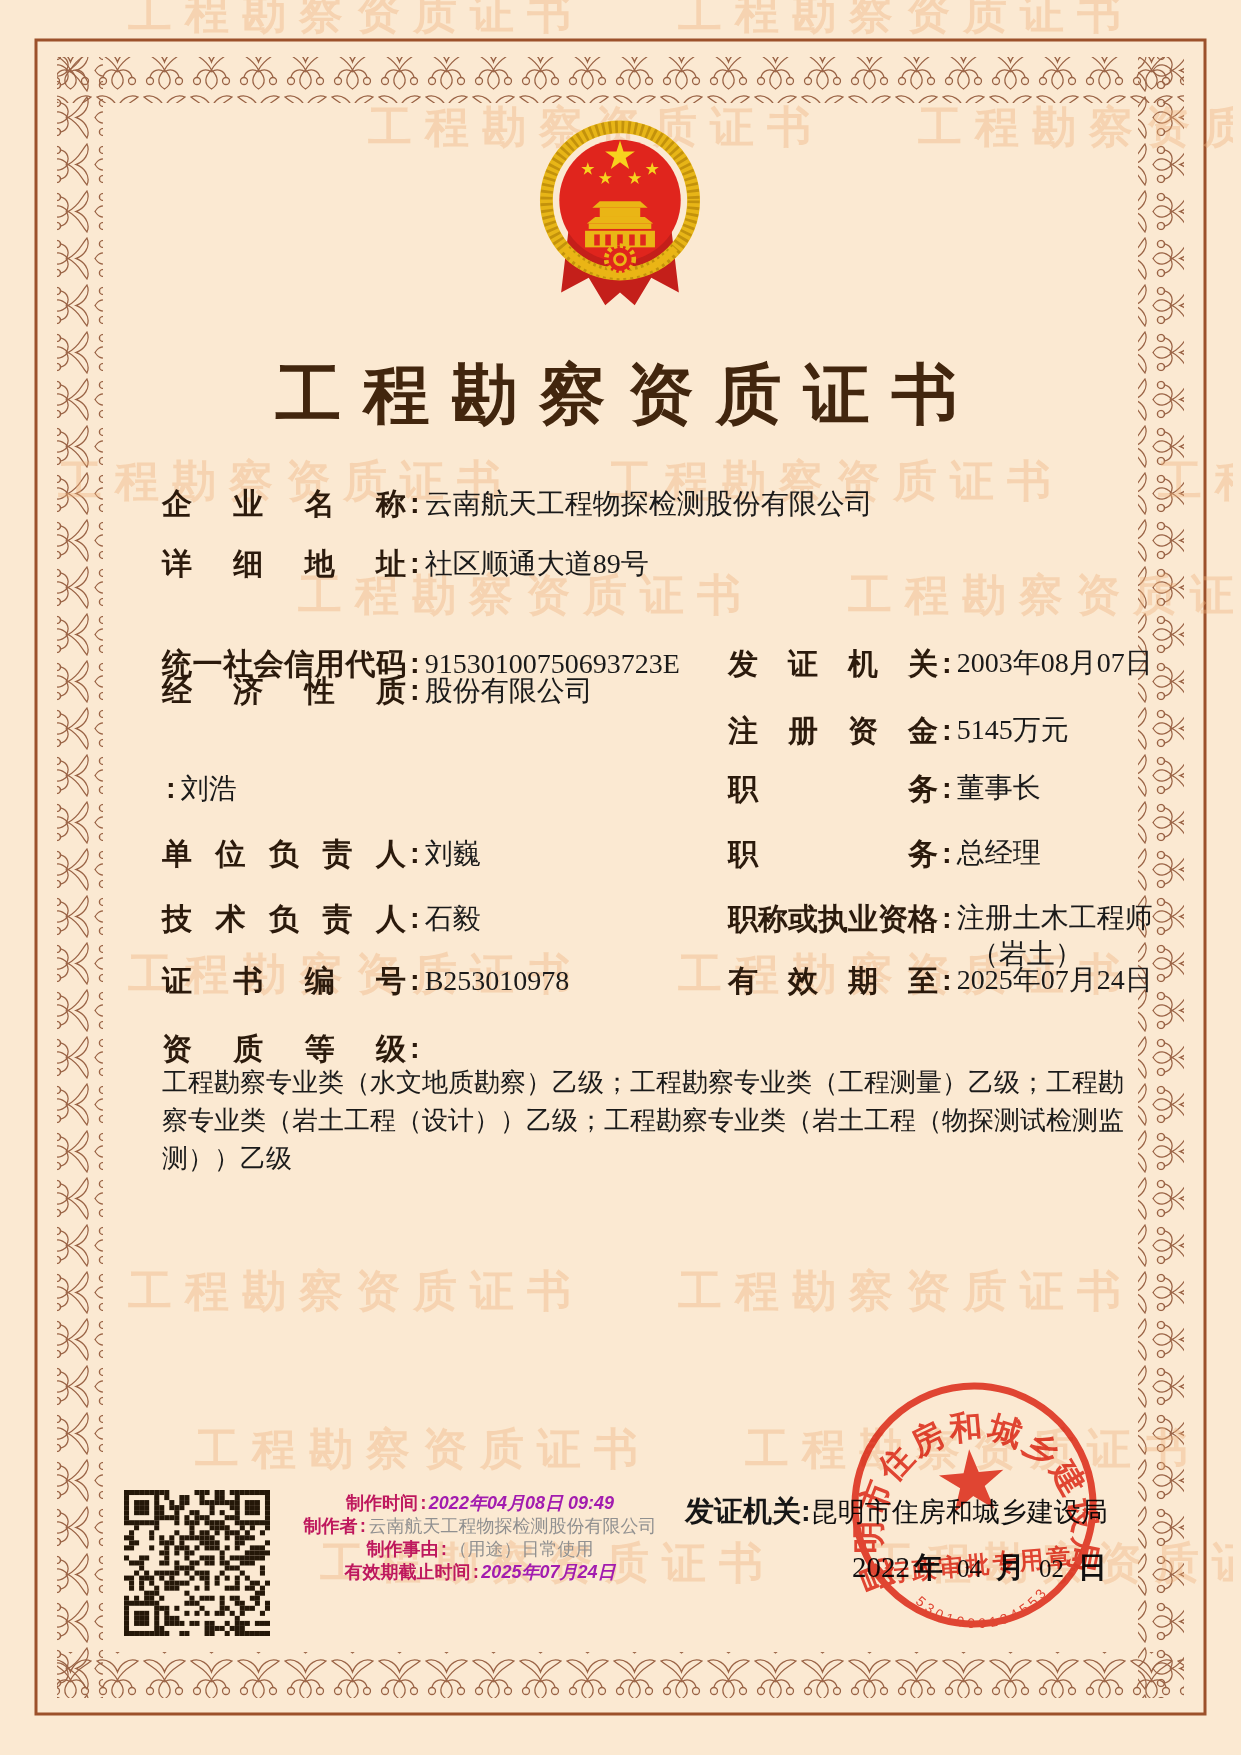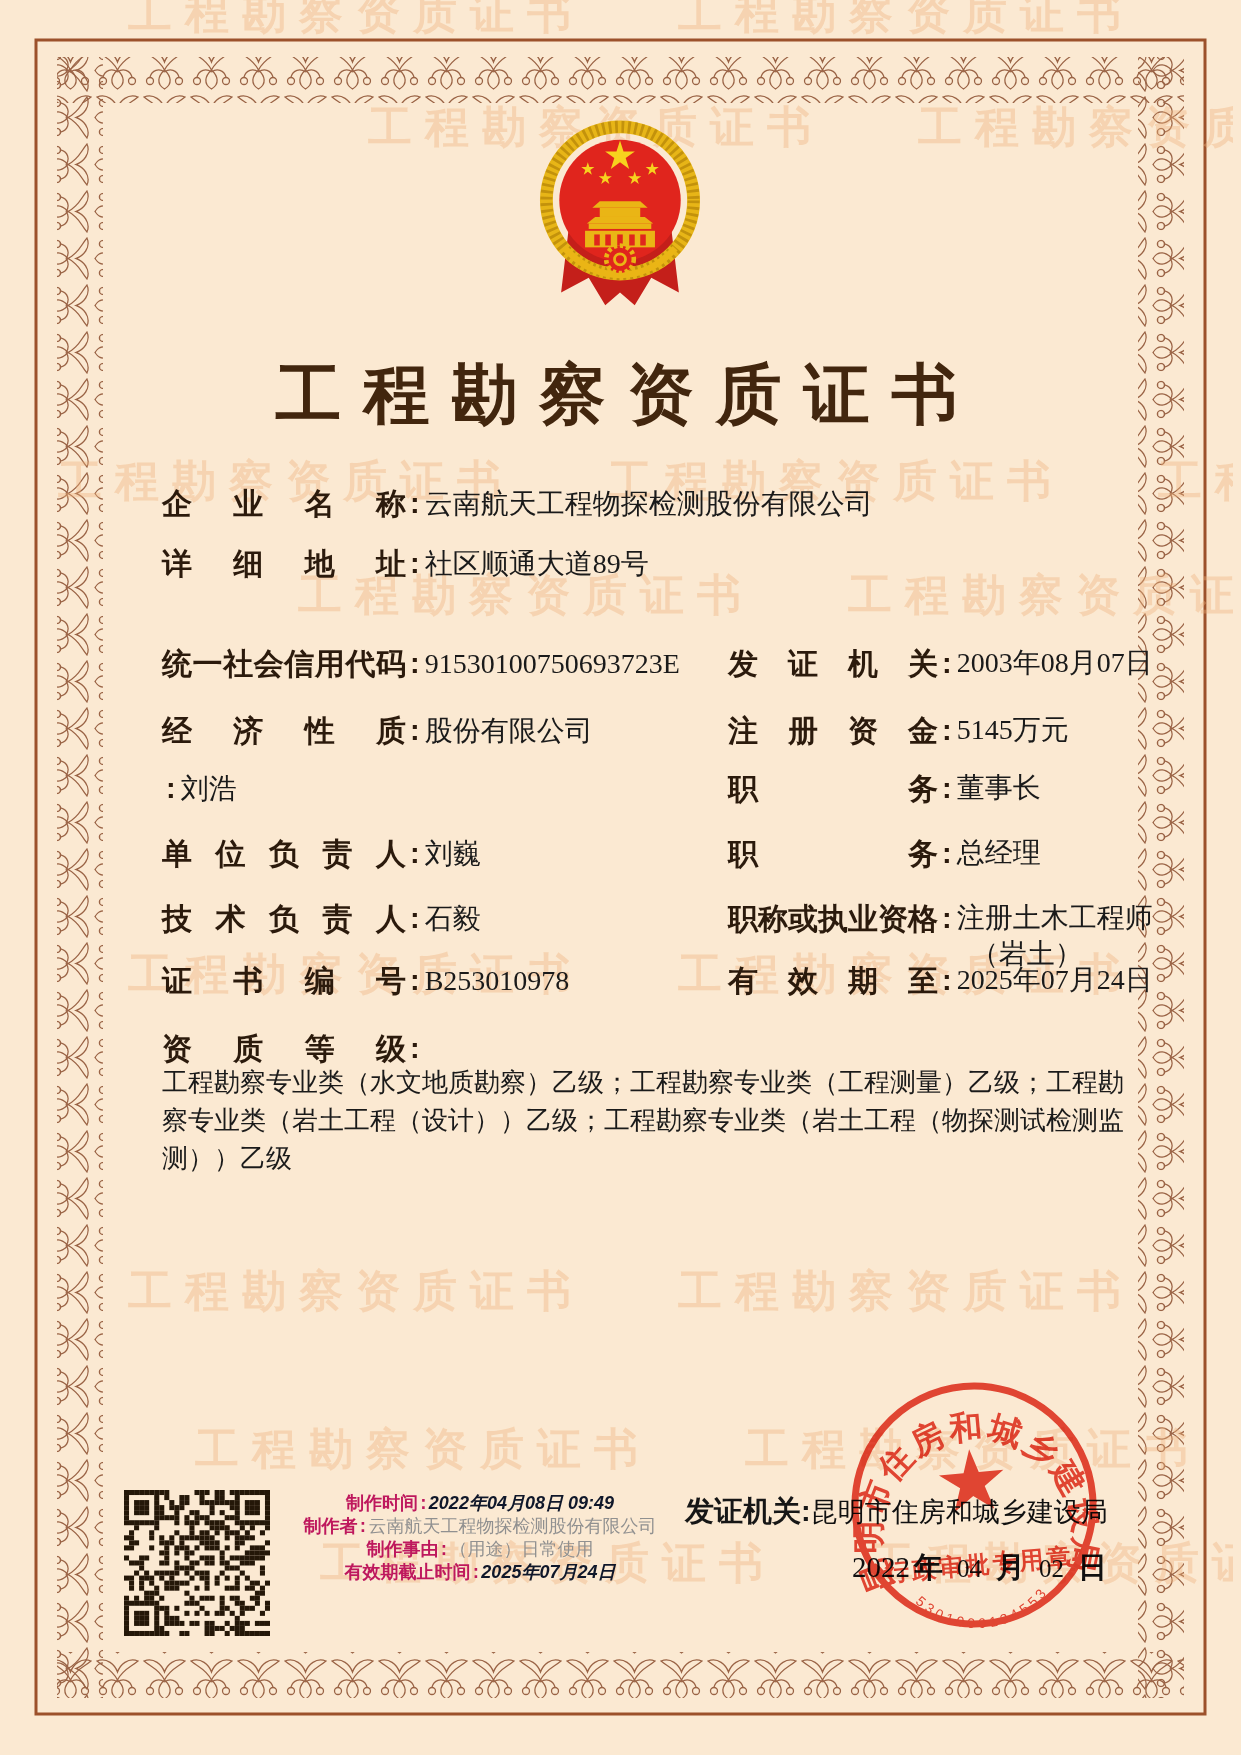--- a/index.html
+++ b/index.html
@@ -26,21 +26,21 @@
   .fvalue .l2{padding-left:14px;}
   #grade-text{position:absolute;left:162px;top:1064px;width:962px;z-index:2;
       font-family:"Liberation Serif","DejaVu Serif",serif;font-size:26px;line-height:38px;
       color:#1a1a1a;text-align:justify;}
   
   #qr-code{position:absolute;left:124px;top:1490px;width:146px;height:146px;z-index:2;}
   #production{position:absolute;left:290px;top:1492px;width:380px;z-index:2;text-align:center;}
   .prod-line{font-size:18px;line-height:22px;white-space:nowrap;}
   .prod-label{font-weight:bold;color:#be185d;font-family:Liberation Mono, monospace;}
   .prod-val{color:#909090;}
-  .prod-val.em{font-weight:bold;font-style:italic;color:#0f172a;}
+  .prod-val.em{font-weight:bold;font-style:italic;color:#a21caf;}
   #issuer{position:absolute;left:685px;top:1492px;z-index:2;white-space:nowrap;}
   .issuer-label{font-weight:bold;font-size:29px;color:#161616;}
   .issuer-value{font-family:"Liberation Serif","DejaVu Serif",serif;font-size:27px;color:#101010;}
   #issue-date{position:absolute;left:852px;top:1548px;z-index:2;white-space:nowrap;}
   .dnum{font-family:"Liberation Serif","DejaVu Serif",serif;font-size:29px;color:#111;}
   .dnum-sm{font-family:"Liberation Serif","DejaVu Serif",serif;font-size:25px;color:#111;}
   .dunit{font-weight:bold;font-size:29px;color:#111;}
   .gap-s{margin-left:4px;}.gap-m{margin-left:14px;}
   #seal{position:absolute;left:824px;top:1355px;width:300px;height:300px;z-index:3;
         mix-blend-mode:multiply;opacity:.92;transform:rotate(-5deg);}
@@ -153,21 +153,21 @@
     <span class="flabel jl">统一社会信用代码</span>
     <span class="fcolon">:</span>
     <span class="fvalue">91530100750693723E</span>
   </div>
   <div class="rrow" style="top:645px">
     <span class="flabel jr">发证机关</span>
     <span class="fcolon">:</span>
     <span class="fvalue">2003年08月07日</span>
   </div>
 
-  <div class="lrow" style="top:712px">
+  <div class="lrow" style="top:672px">
     <span class="flabel jl">经济性质</span>
     <span class="fcolon">:</span>
     <span class="fvalue">股份有限公司</span>
   </div>
   <div class="rrow" style="top:712px">
     <span class="flabel jr">注册资金</span>
     <span class="fcolon">:</span>
     <span class="fvalue">5145万元</span>
   </div>
 

